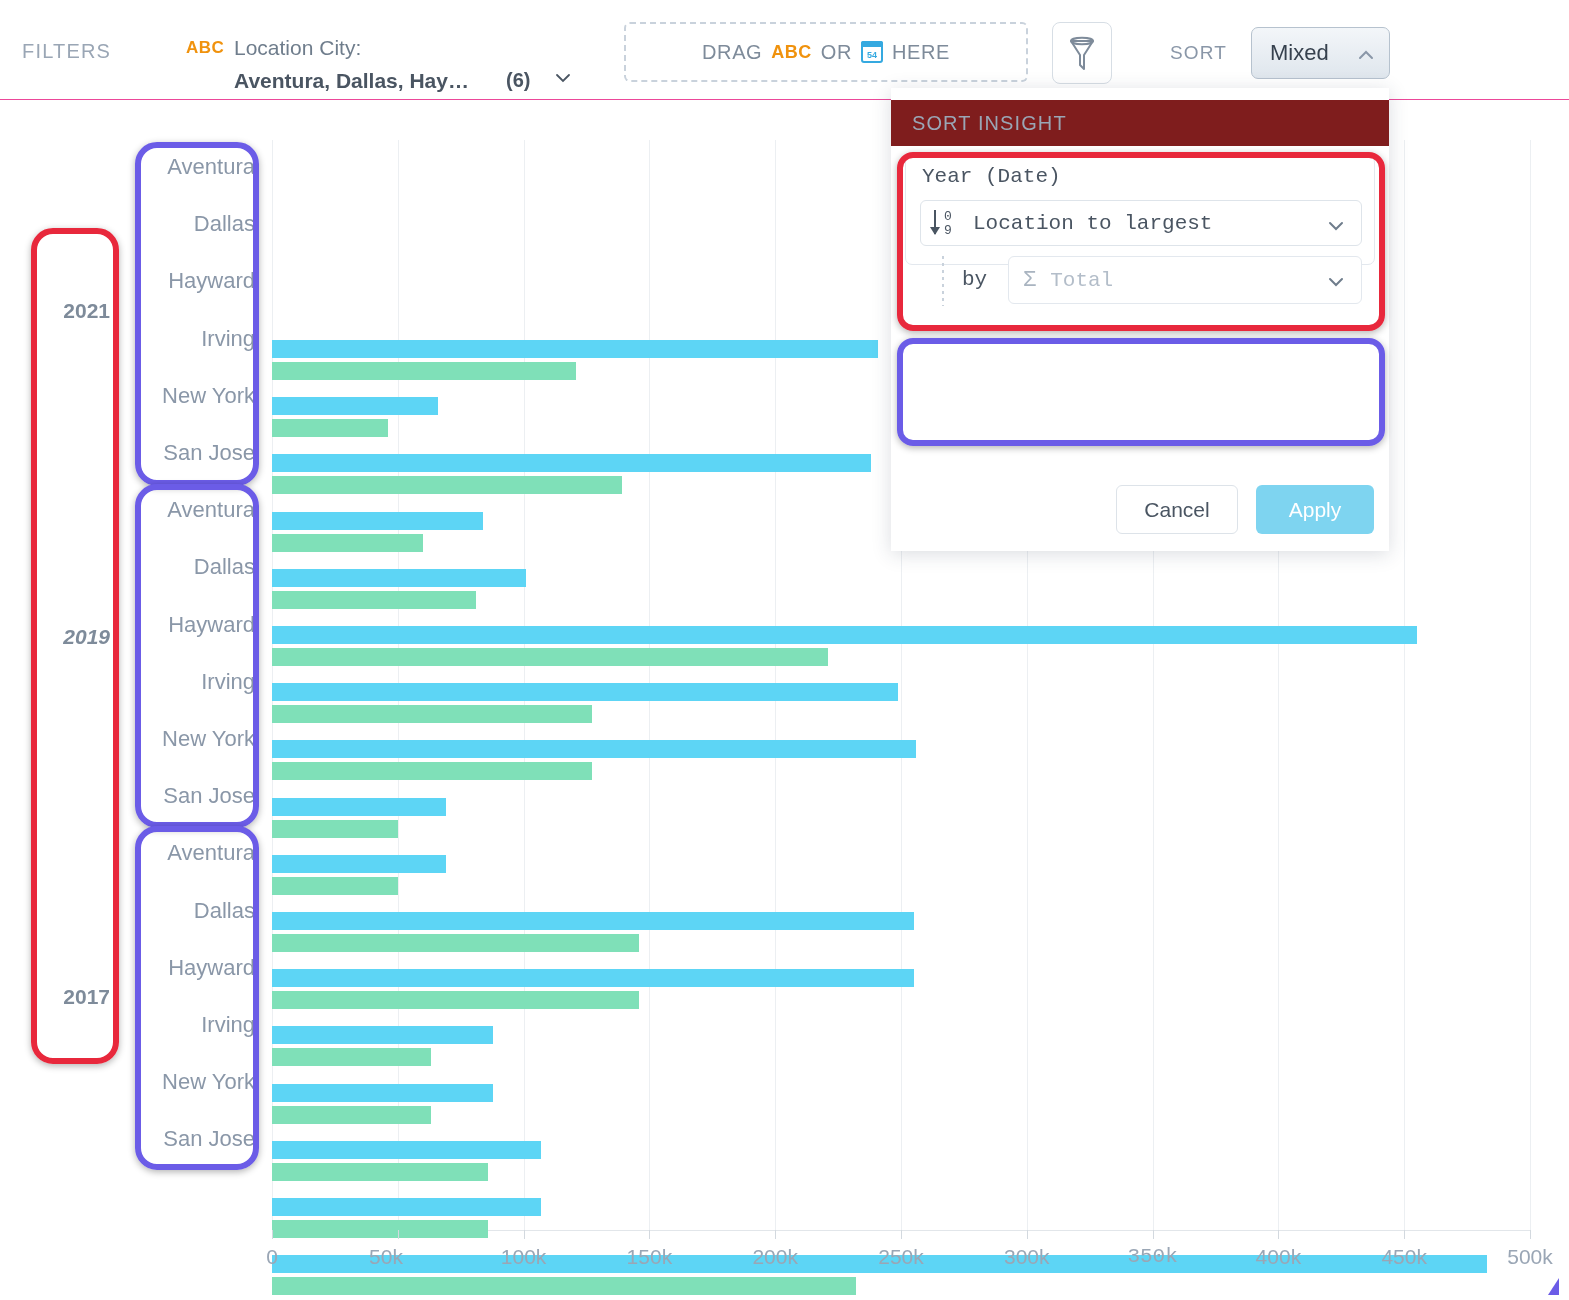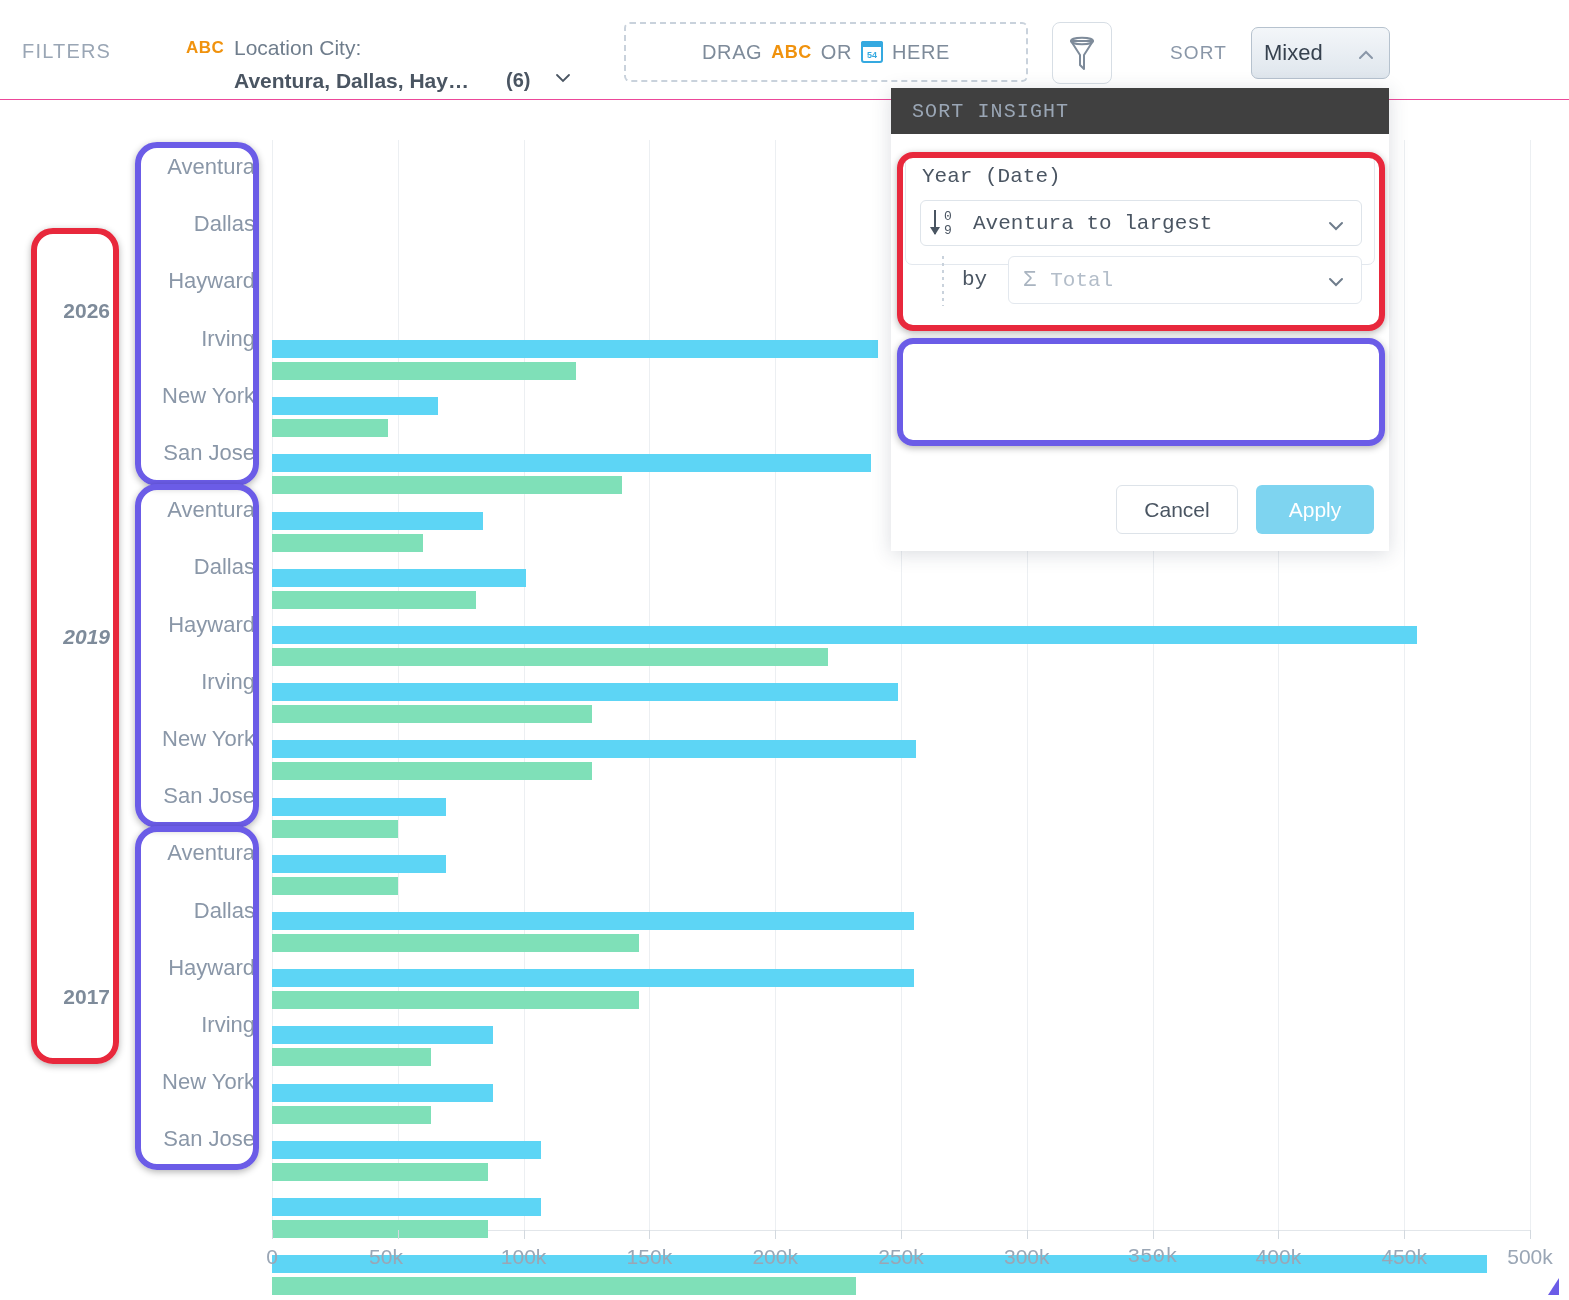--- a/index.html
+++ b/index.html
@@ -67,34 +67,33 @@
   }
   #sort-label{
     position:absolute; left:1170px; top:42px; font-size:19px; letter-spacing:1.1px; color:#8a97a8;
   }
   #sort-btn{
     position:absolute; left:1251px; top:27px; width:139px; height:52px;
     border:1px solid #b6c2ce; border-radius:7px;
     background:linear-gradient(#f3f6f9,#dfe6ed);
     display:flex; align-items:center;
   }
-  #sort-btn-label{ font-size:22px; color:#36414e; margin-left:12px; }
+  #sort-btn-label{ font-size:22px; color:#36414e; margin-left:18px; }
   #sort-btn-caret{ position:absolute; right:12px; top:16px; width:22px;height:22px;}
 
   
   #popup{
     position:absolute; left:891px; top:88px; width:498px; height:463px;
     background:#ffffff;
     box-shadow:0 3px 18px rgba(40,55,75,.17);
     z-index:40;
   }
   #popup-header{
-    position:absolute; left:0; top:0; width:498px; height:46px;
-    background:#404040;
-    font-family:Liberation Mono, monospace;
+    position:absolute; left:0; top:12px; width:498px; height:46px;
+    background:#7f1d1d;
   }
   #popup-title{
     position:absolute; left:21px; top:12px;
     font-size:20px; letter-spacing:1.1px; color:#9aa6b5;
   }
   .sortcard{
     position:absolute; left:14px; width:470px;
     background:#fff; border:1px solid #e3e8ee; border-radius:7px;
   }
   #card-year{ top:67px; height:110px;font-family:Liberation Mono, monospace; }
@@ -337,21 +336,21 @@
   </div>
 
   <div class="sortcard" id="card-year">
     <div class="card-label">Year (Date)</div>
     <div class="selectbox" id="sel-year">
       <span class="sorticon">
         <span class="arr"></span>
         <span class="ch t">0</span>
         <span class="ch b">9</span>
       </span>
-      <span class="sel-text">Aventura to largest</span>
+      <span class="sel-text">Location to largest</span>
       <svg class="sel-caret" viewBox="0 0 22 22">
         <path d="M5 8 L11 14 L17 8" fill="none" stroke="#6f7d8c" stroke-width="2" stroke-linecap="round"></path>
       </svg>
     </div>
     <div id="by-row">
       <div id="by-dots"></div>
       <div id="by-text">by</div>
       <div id="by-select">
         <span id="sigma">Σ</span>
         <span id="by-placeholder">Total</span>
@@ -371,21 +370,21 @@
 <div class="anno anno-purple" id="anno-city"></div>
 
 <div id="corner-mark"></div>
 
 <div class="ylabel" style="left: 145px; top: 154px;">Aventura</div>
 <div class="ylabel" style="left: 145px; top: 211.2px;">Dallas</div>
 <div class="ylabel" style="left: 145px; top: 268.4px;">Hayward</div>
 <div class="ylabel" style="left: 145px; top: 325.6px;">Irving</div>
 <div class="ylabel" style="left: 145px; top: 382.8px;">New York</div>
 <div class="ylabel" style="left: 145px; top: 440px;">San Jose</div>
-<div class="yearlabel" style="left: 36px; top: 299px;">2026</div>
+<div class="yearlabel" style="left: 36px; top: 299px;">2021</div>
 <div class="ylabel" style="left: 145px; top: 497.2px;">Aventura</div>
 <div class="ylabel" style="left: 145px; top: 554.4px;">Dallas</div>
 <div class="ylabel" style="left: 145px; top: 611.6px;">Hayward</div>
 <div class="ylabel" style="left: 145px; top: 668.8px;">Irving</div>
 <div class="ylabel" style="left: 145px; top: 726px;">New York</div>
 <div class="ylabel" style="left: 145px; top: 783.2px;">San Jose</div>
 <div class="yearlabel" style="left: 36px; top: 625px; font-style: italic;">2019</div>
 <div class="ylabel" style="left: 145px; top: 840.4px;">Aventura</div>
 <div class="ylabel" style="left: 145px; top: 897.6px;">Dallas</div>
 <div class="ylabel" style="left: 145px; top: 954.8px;">Hayward</div>

